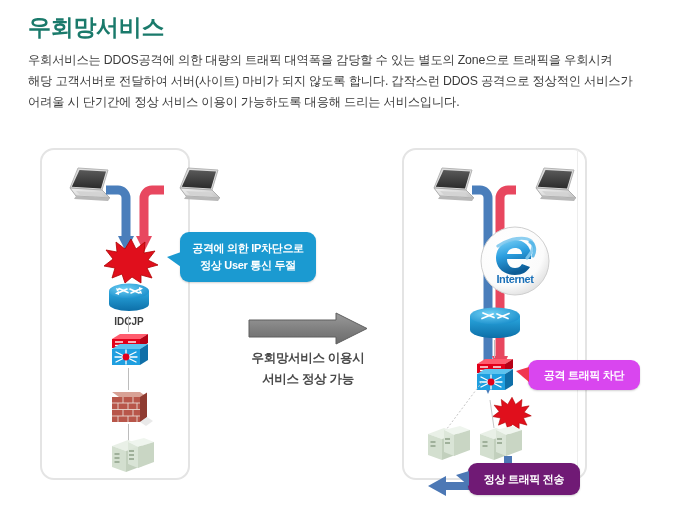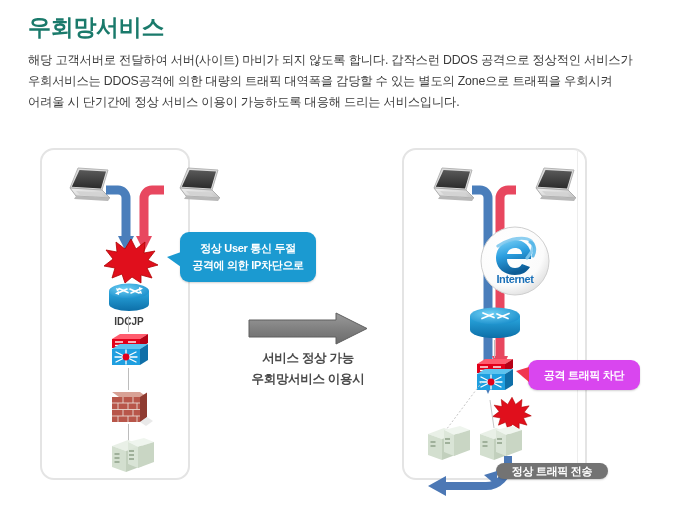--- a/index.html
+++ b/index.html
@@ -110,22 +110,22 @@
     content: "";
     position: absolute;
     left: -12px; top: 7px;
     width: 0; height: 0;
     border-style: solid;
     border-width: 4px 13px 11px 0;
     border-color: transparent #f0364f transparent transparent;
   }
 
   #callout-normal-traffic {
-    left: 496px; top: 463px; width: 112px; height: 16px;
-    background: #737373;
+    left: 468px; top: 463px; width: 112px; height: 32px;
+    background: #701a75;
     box-shadow: 0 1px 2px rgba(0,0,0,.18);
   }
   #callout-normal-traffic::after {
     content: "";
     position: absolute;
     left: -12px; top: 8px;
     width: 0; height: 0;
     border-style: solid;
     border-width: 4px 13px 11px 0;
     border-color: transparent #4c78b5 transparent transparent;
@@ -169,22 +169,22 @@
     width: 1px; height: 328px;
     background: #ededed;
   }
 </style>
 </head>
 <body>
 
 <div id="page-title">우회망서비스</div>
 
 <div id="intro-paragraph">
+  <span class="line">우회서비스는 DDOS공격에 의한 대량의 트래픽 대역폭을 감당할 수 있는 별도의 Zone으로 트래픽을 우회시켜</span>
   <span class="line">해당 고객서버로 전달하여 서버(사이트) 마비가 되지 않도록 합니다. 갑작스런 DDOS 공격으로 정상적인 서비스가</span>
-  <span class="line">우회서비스는 DDOS공격에 의한 대량의 트래픽 대역폭을 감당할 수 있는 별도의 Zone으로 트래픽을 우회시켜</span>
   <span class="line">어려울 시 단기간에 정상 서비스 이용이 가능하도록 대응해 드리는 서비스입니다.</span>
 </div>
 
 <div class="panel" id="panel-left"></div>
 
 <div class="node" style="left:58px; top:166px;">
   <svg class="laptop" viewBox="0 0 54 40" xmlns="http://www.w3.org/2000/svg">
     <defs>
       <linearGradient id="lpScr" x1="0" y1="0" x2="0" y2="1">
         <stop offset="0%" stop-color="#5a5a5a"></stop>
@@ -328,38 +328,38 @@
       <rect x="6.5" y="25" width="5" height="2"></rect>
       <rect x="21" y="14" width="5" height="2"></rect>
         <rect x="21" y="18" width="5" height="2"></rect>
       <rect x="21" y="22" width="5" height="2"></rect>
     </g>
   </svg>
 </div>
 
 <div class="callout" id="callout-attack-block">
   <span class="txt">
+    <span>공격에 의한 IP차단으로</span>
     <span>정상 User 통신 두절</span>
-    <span>공격에 의한 IP차단으로</span>
   </span>
 </div>
 
 <svg id="center-arrow" width="120" height="34" viewBox="0 0 120 34">
   <defs>
     <linearGradient id="ctrArr" x1="0" y1="0" x2="0" y2="1">
       <stop offset="0%" stop-color="#9a9a9a"></stop>
         <stop offset="55%" stop-color="#7e7e7e"></stop>
         <stop offset="100%" stop-color="#6b6b6b"></stop>
     </linearGradient>
   </defs>
   <polygon points="1,8 88,8 88,1 119,16.5 88,32 88,25 1,25" fill="url(#ctrArr)" stroke="#5f5f5f" stroke-width="1"></polygon>
 </svg>
 <div id="center-caption">
+  <span>우회망서비스 이용시</span>
   <span>서비스 정상 가능</span>
-  <span>우회망서비스 이용시</span>
 </div>
 
 <div class="panel" id="panel-right"></div>
 <div id="right-divider"></div>
 
 <div class="node" style="left:422px; top:166px;">
   <svg class="laptop" viewBox="0 0 54 40" xmlns="http://www.w3.org/2000/svg">
     <polygon points="20,2 50,4 44,24 12,22" fill="#dcdcdc" stroke="#b5b5b5" stroke-width="1"></polygon>
     <polygon points="21.5,4 48,5.6 43,22.5 13.8,20.8" fill="url(#lpScr)"></polygon>
     <polygon points="12,22 44,24 52,32 18,30" fill="url(#lpBase)" stroke="#adadad" stroke-width="1"></polygon>

